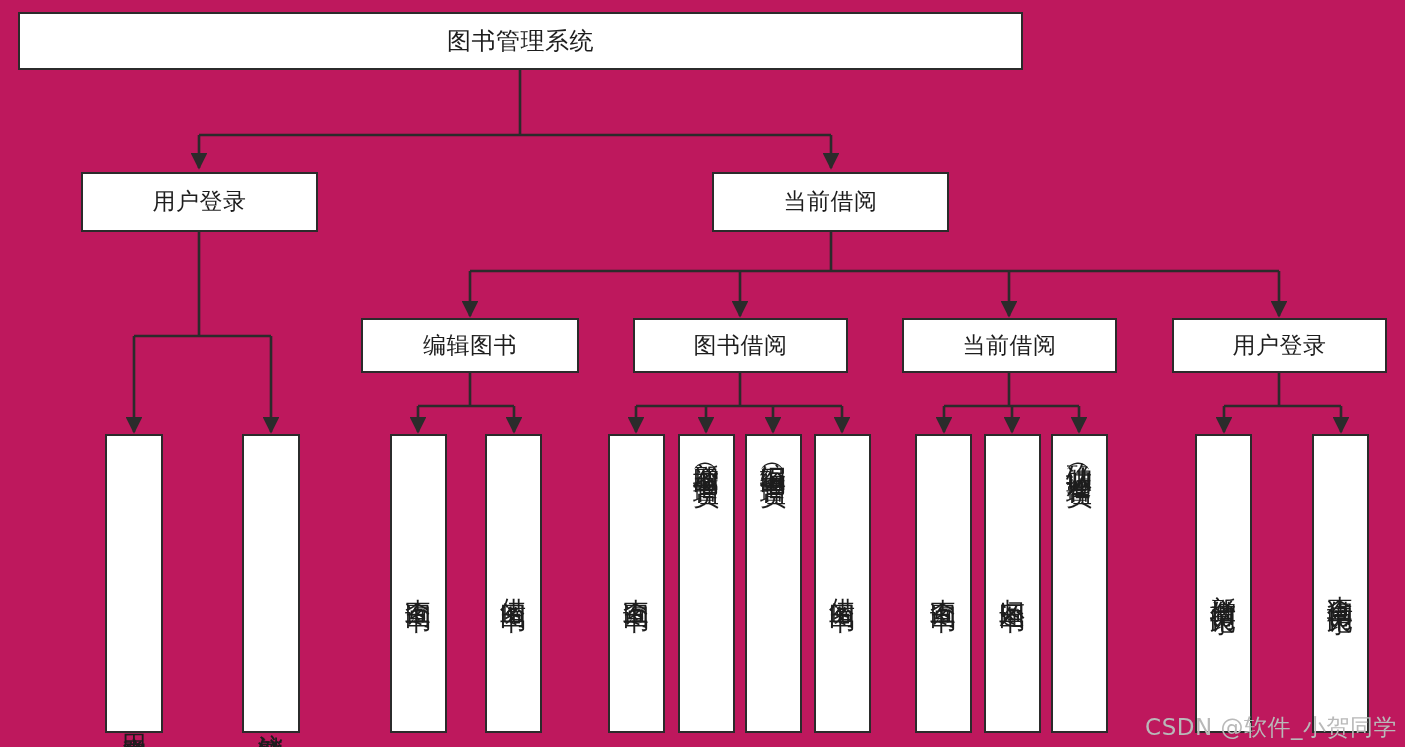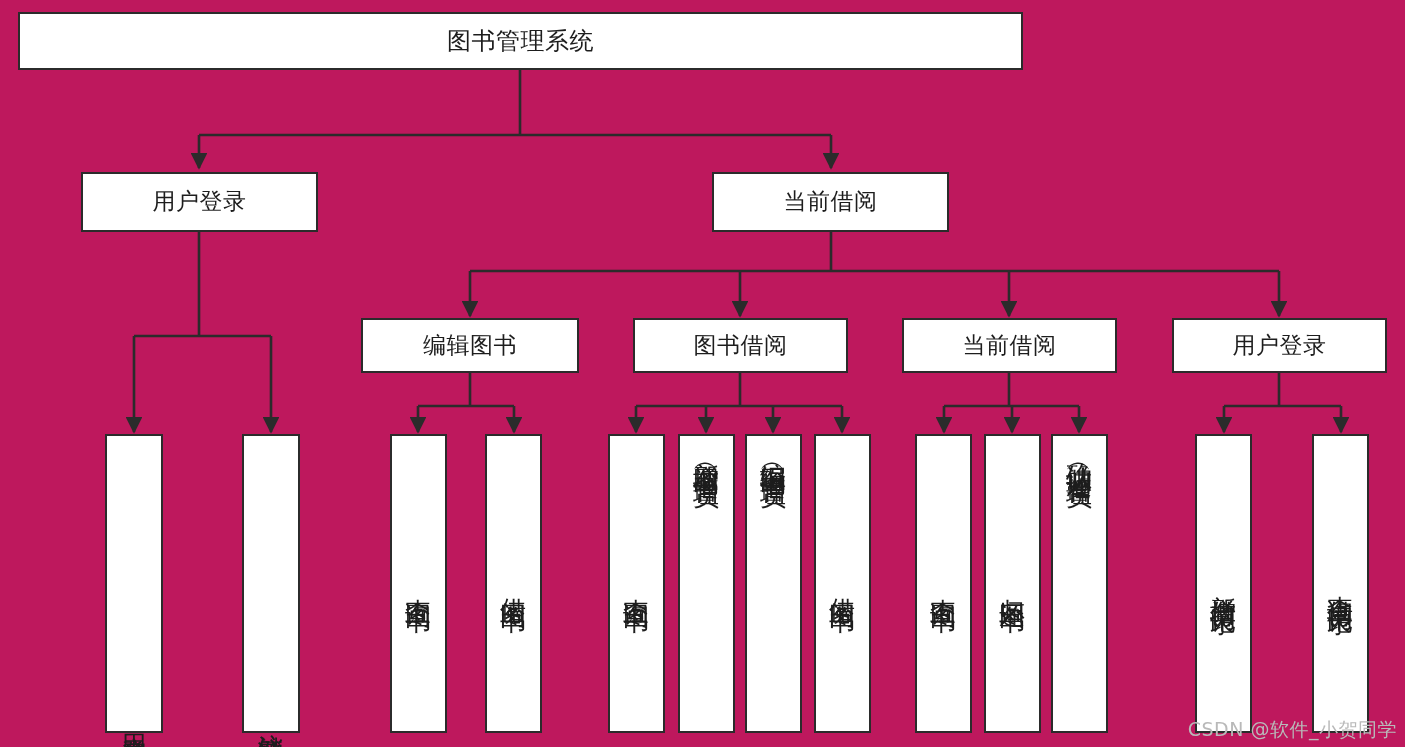--- a/index.html
+++ b/index.html
@@ -65,21 +65,21 @@
   .node.v.bottomward {
     align-items: flex-end;
   }
   .node.v.topward {
     align-items: flex-start;
   }
   #watermark {
     position: absolute;
     right: 8px;
     bottom: 4px;
-    font-size: 19px;
+    font-size: 23px;
     color: #b9b9b9;
     white-space: nowrap;
     letter-spacing: 0.5px;
   }
 </style>
 </head>
 <body>
 
 <div id="canvas">
 

